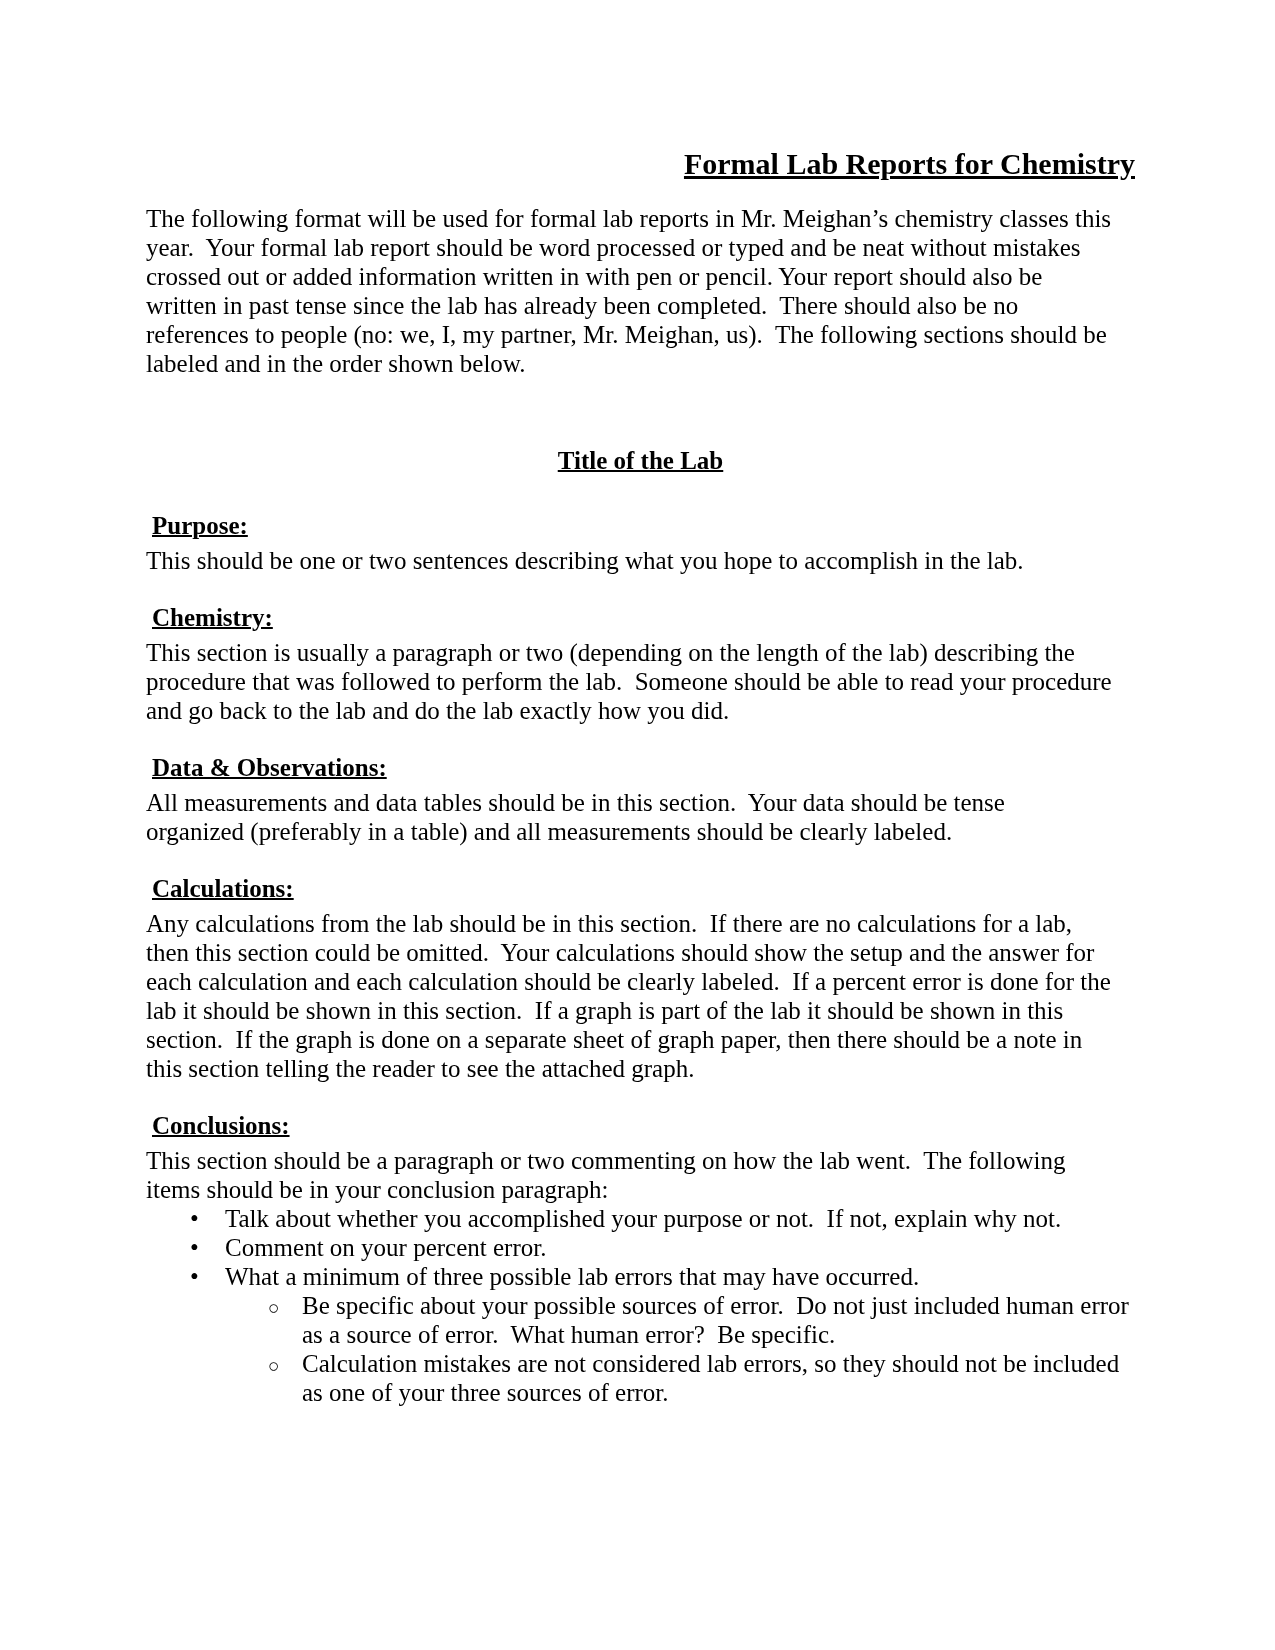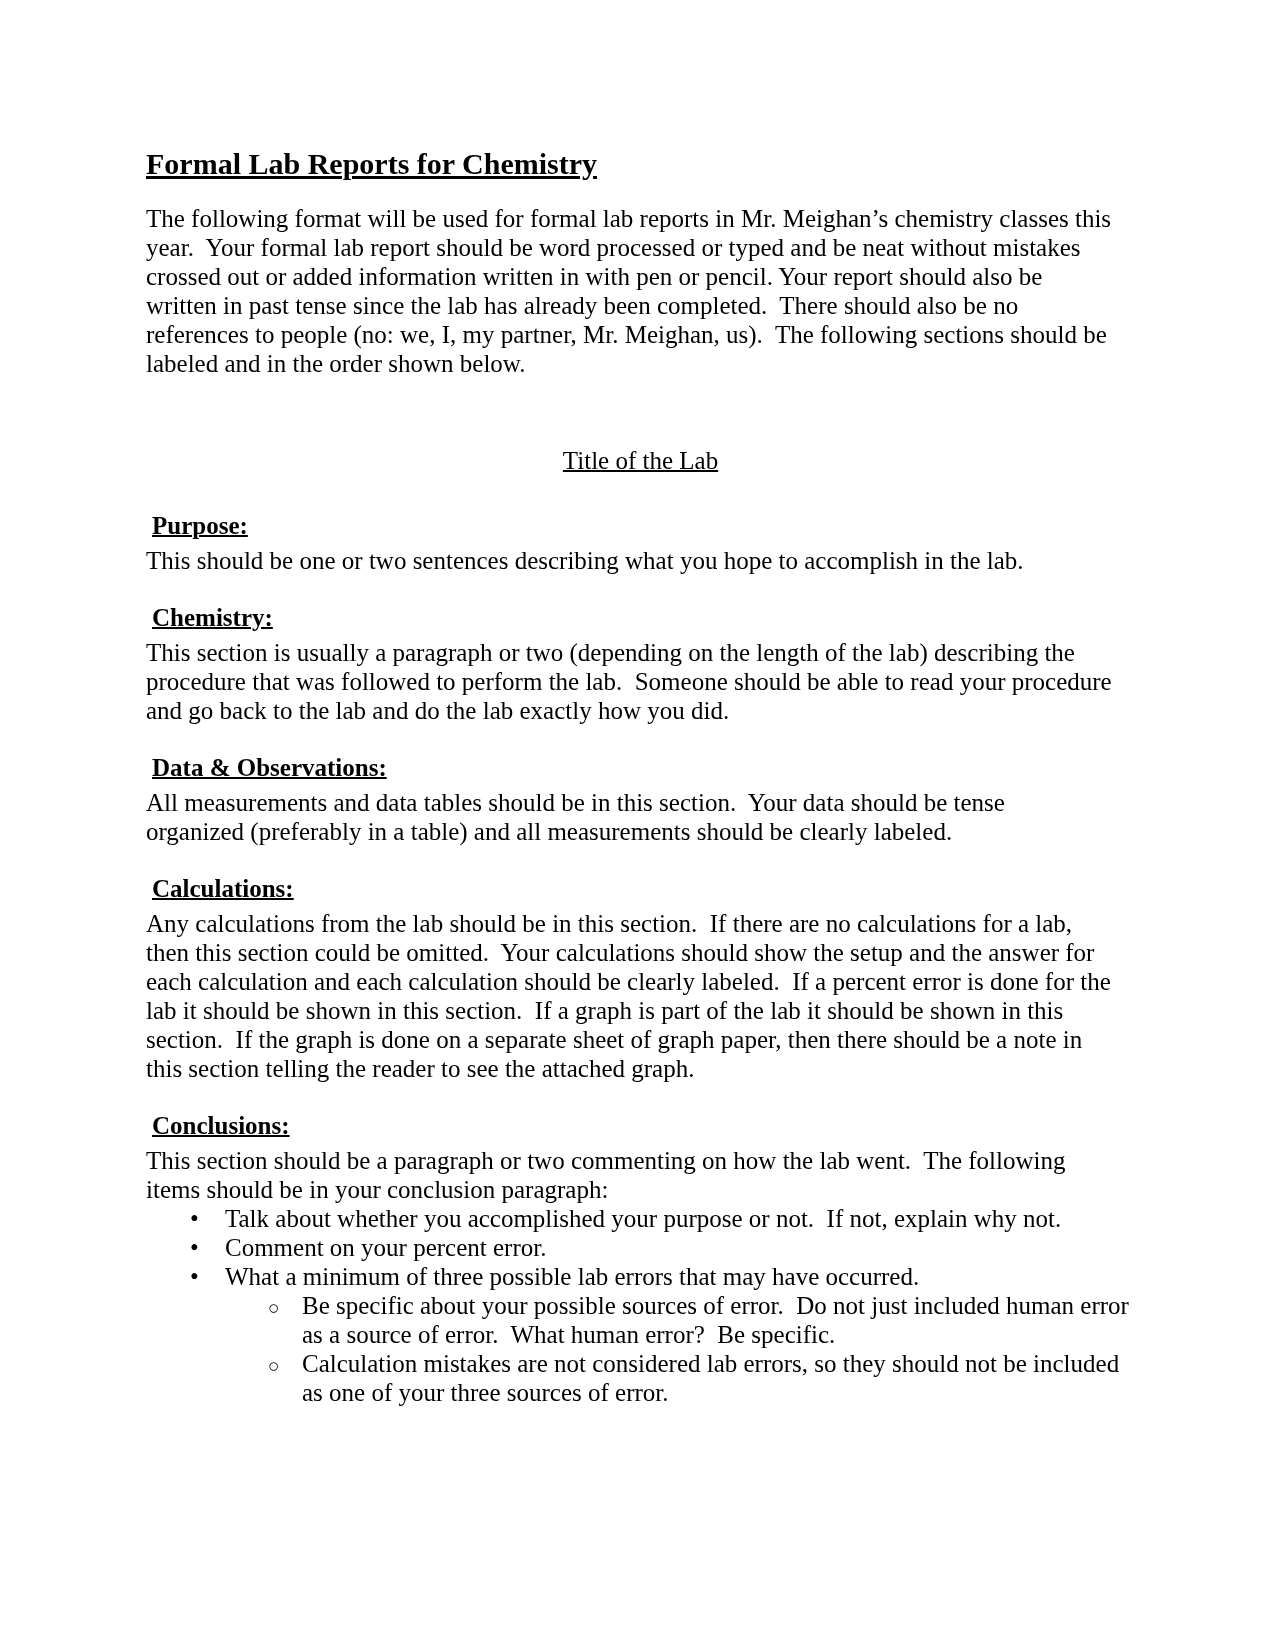--- a/index.html
+++ b/index.html
@@ -19,33 +19,33 @@
     line-height: 29px;
     box-sizing: border-box;
     padding: 144px 140px 0 146px;
     overflow: hidden;
   }
   .doc-title {
     margin: 0 0 20px 0;
     font-size: 30px;
     line-height: 40px;
     font-weight: bold;
-    text-align: left;
+    text-align: right;
     text-decoration: underline;
     text-decoration-thickness: 3px;
   }
   .para {
     margin: 0;
     white-space: pre-wrap;
   }
   .center-heading {
     margin: 68px 0 36px 0;
     font-size: 25px;
     line-height: 29px;
-    font-weight: normal;
+    font-weight: bold;
     text-align: center;
     text-decoration: underline;
     text-decoration-thickness: 2px;
   }
   .section {
     margin-top: 28px;
   }
   .sec-heading {
     margin: 6px;
     font-size: 25px;

